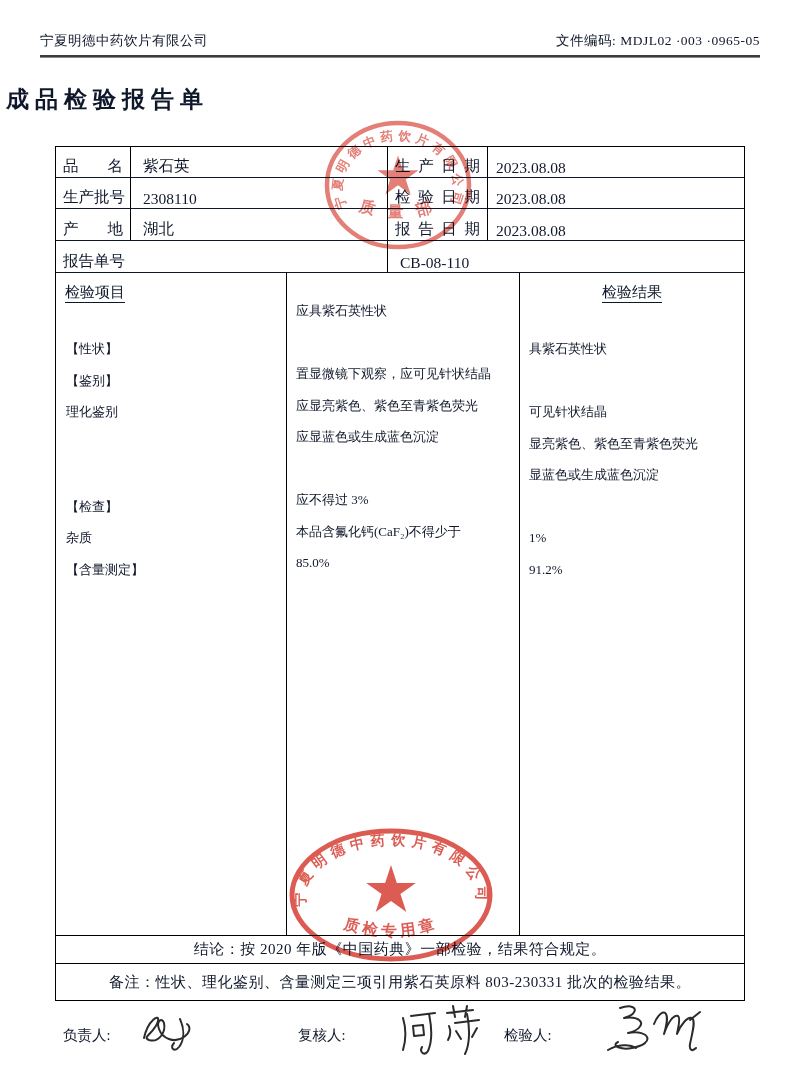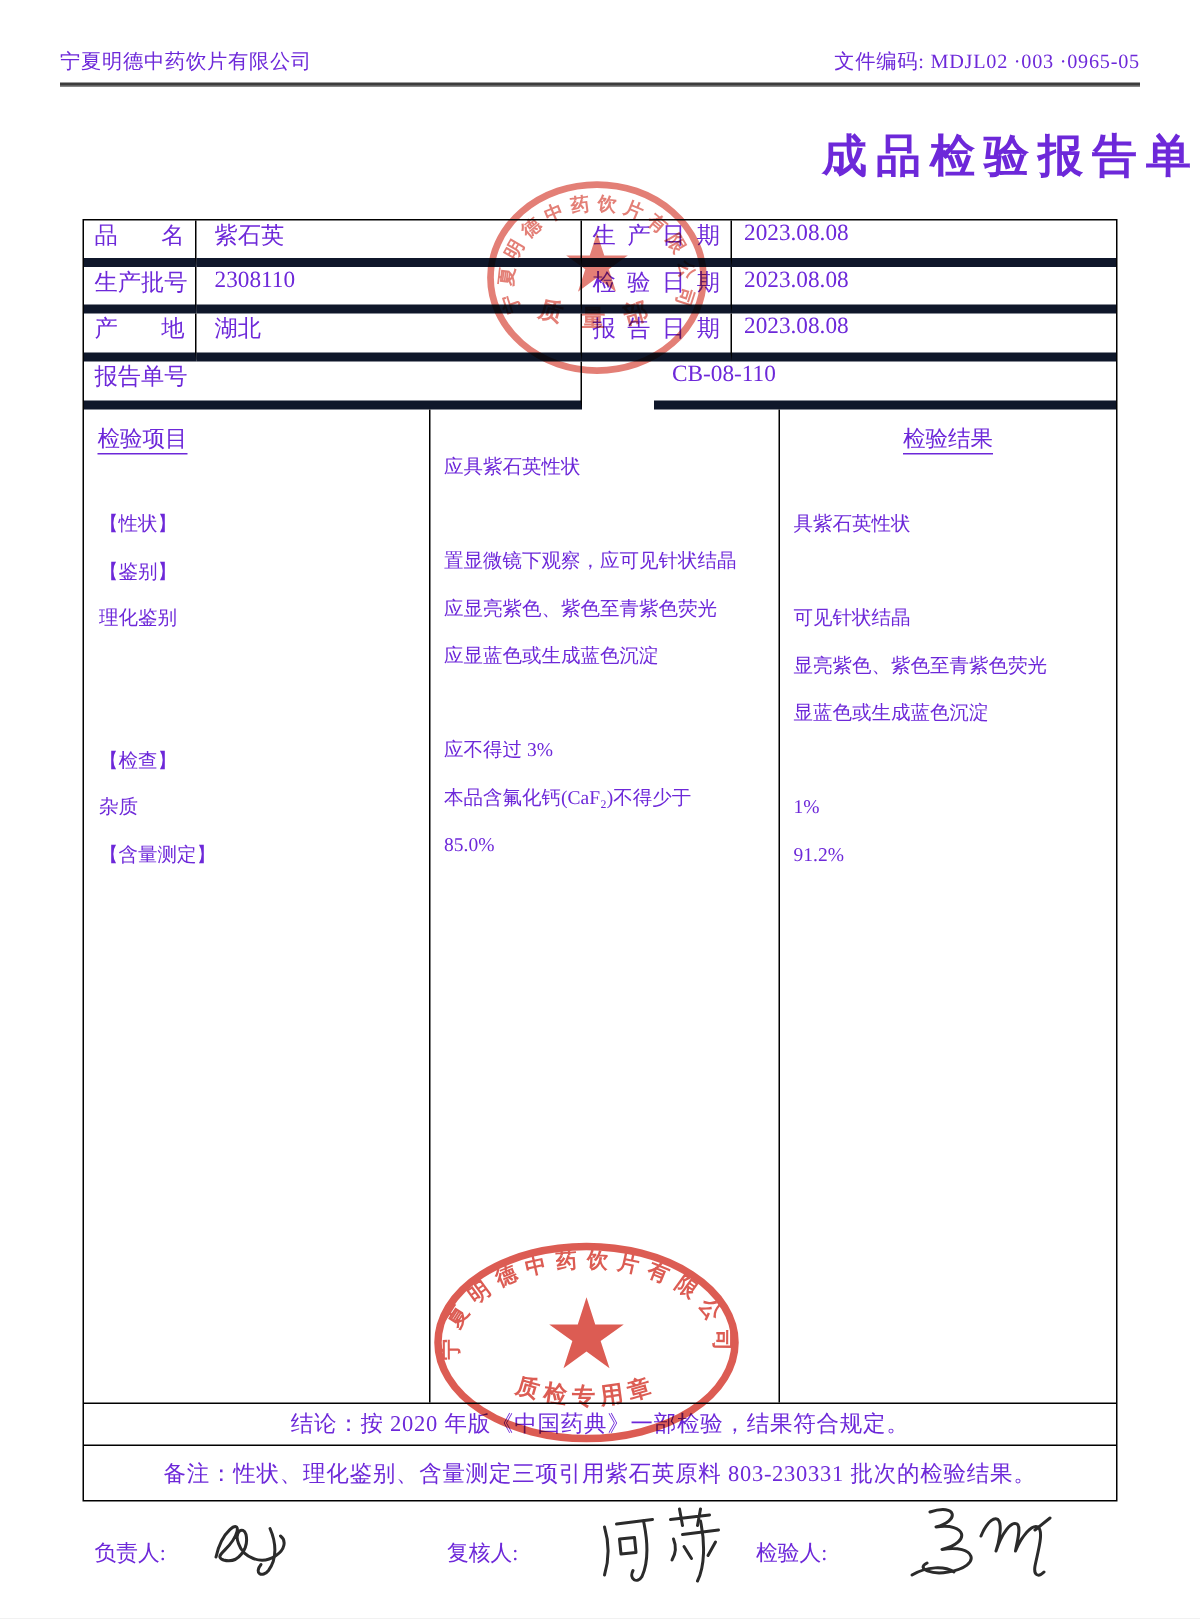--- a/index.html
+++ b/index.html
@@ -3,60 +3,59 @@
 <meta charset="utf-8">
 <style>
   * { box-sizing: border-box; margin: 0; padding: 0; }
   html,body { background:#e8e8e8; }
   .page {
     position: relative;
     width: 800px; height: 1079px;
     margin: 0 auto;
     background: #ffffff;
     font-family: "Liberation Serif", "DejaVu Serif", serif;
-    color: #6d28d9;
+    color: #0f172a;
     overflow: hidden;
   }
   
   .doc-header {
     position: absolute; left: 40px; width: 720px; top: 32px;
     display: flex; justify-content: space-between; align-items: baseline;
     font-size: 13.5px; letter-spacing: 0.5px;
   }
   .doc-code { font-family: "Liberation Serif", serif; }
   .header-rule {
     position: absolute; left: 40px; width: 720px; top: 55px; height: 3px;
     background: #3c3c3c; border-bottom: 1px solid #888;
   }
   
   .title {
     position: absolute; left: 0; width: 100%; top: 84px;
-    text-align: right; font-size: 30px; font-weight: bold;
+    text-align: left; font-size: 23px; font-weight: bold;
     letter-spacing: 6px; text-indent: 6px;
   }
   
   .tbl {
     position: absolute; left: 55px; top: 146px; width: 690px;
     border: 1px solid #000;
     font-size: 15.5px;
   }
   .info-grid {
     display: grid;
     grid-template-columns: 75px 257px 100px 1fr;
     grid-template-rows: 31px 31px 32px;
   }
   .rn-grid {
     display: grid;
     grid-template-columns: 332px 1fr;
     grid-template-rows: 32px;
-    gap: 48px;
   }
   .cell {
-    display: flex; align-items: flex-start;
-    border-bottom: 6px solid #0f172a;
+    display: flex; align-items: flex-end;
+    border-bottom: 1px solid #0f172a;
     overflow: hidden; white-space: nowrap;
   }
   .br { border-right: 1px solid #000; }
   .lbl-just {
     display: block; width: 100%;
     padding: 0 7px;
     text-align: justify; text-align-last: justify;
   }
   .val { padding-left: 12px; }
   .val-date { padding-left: 8px; font-family: Liberation Serif, serif; }

